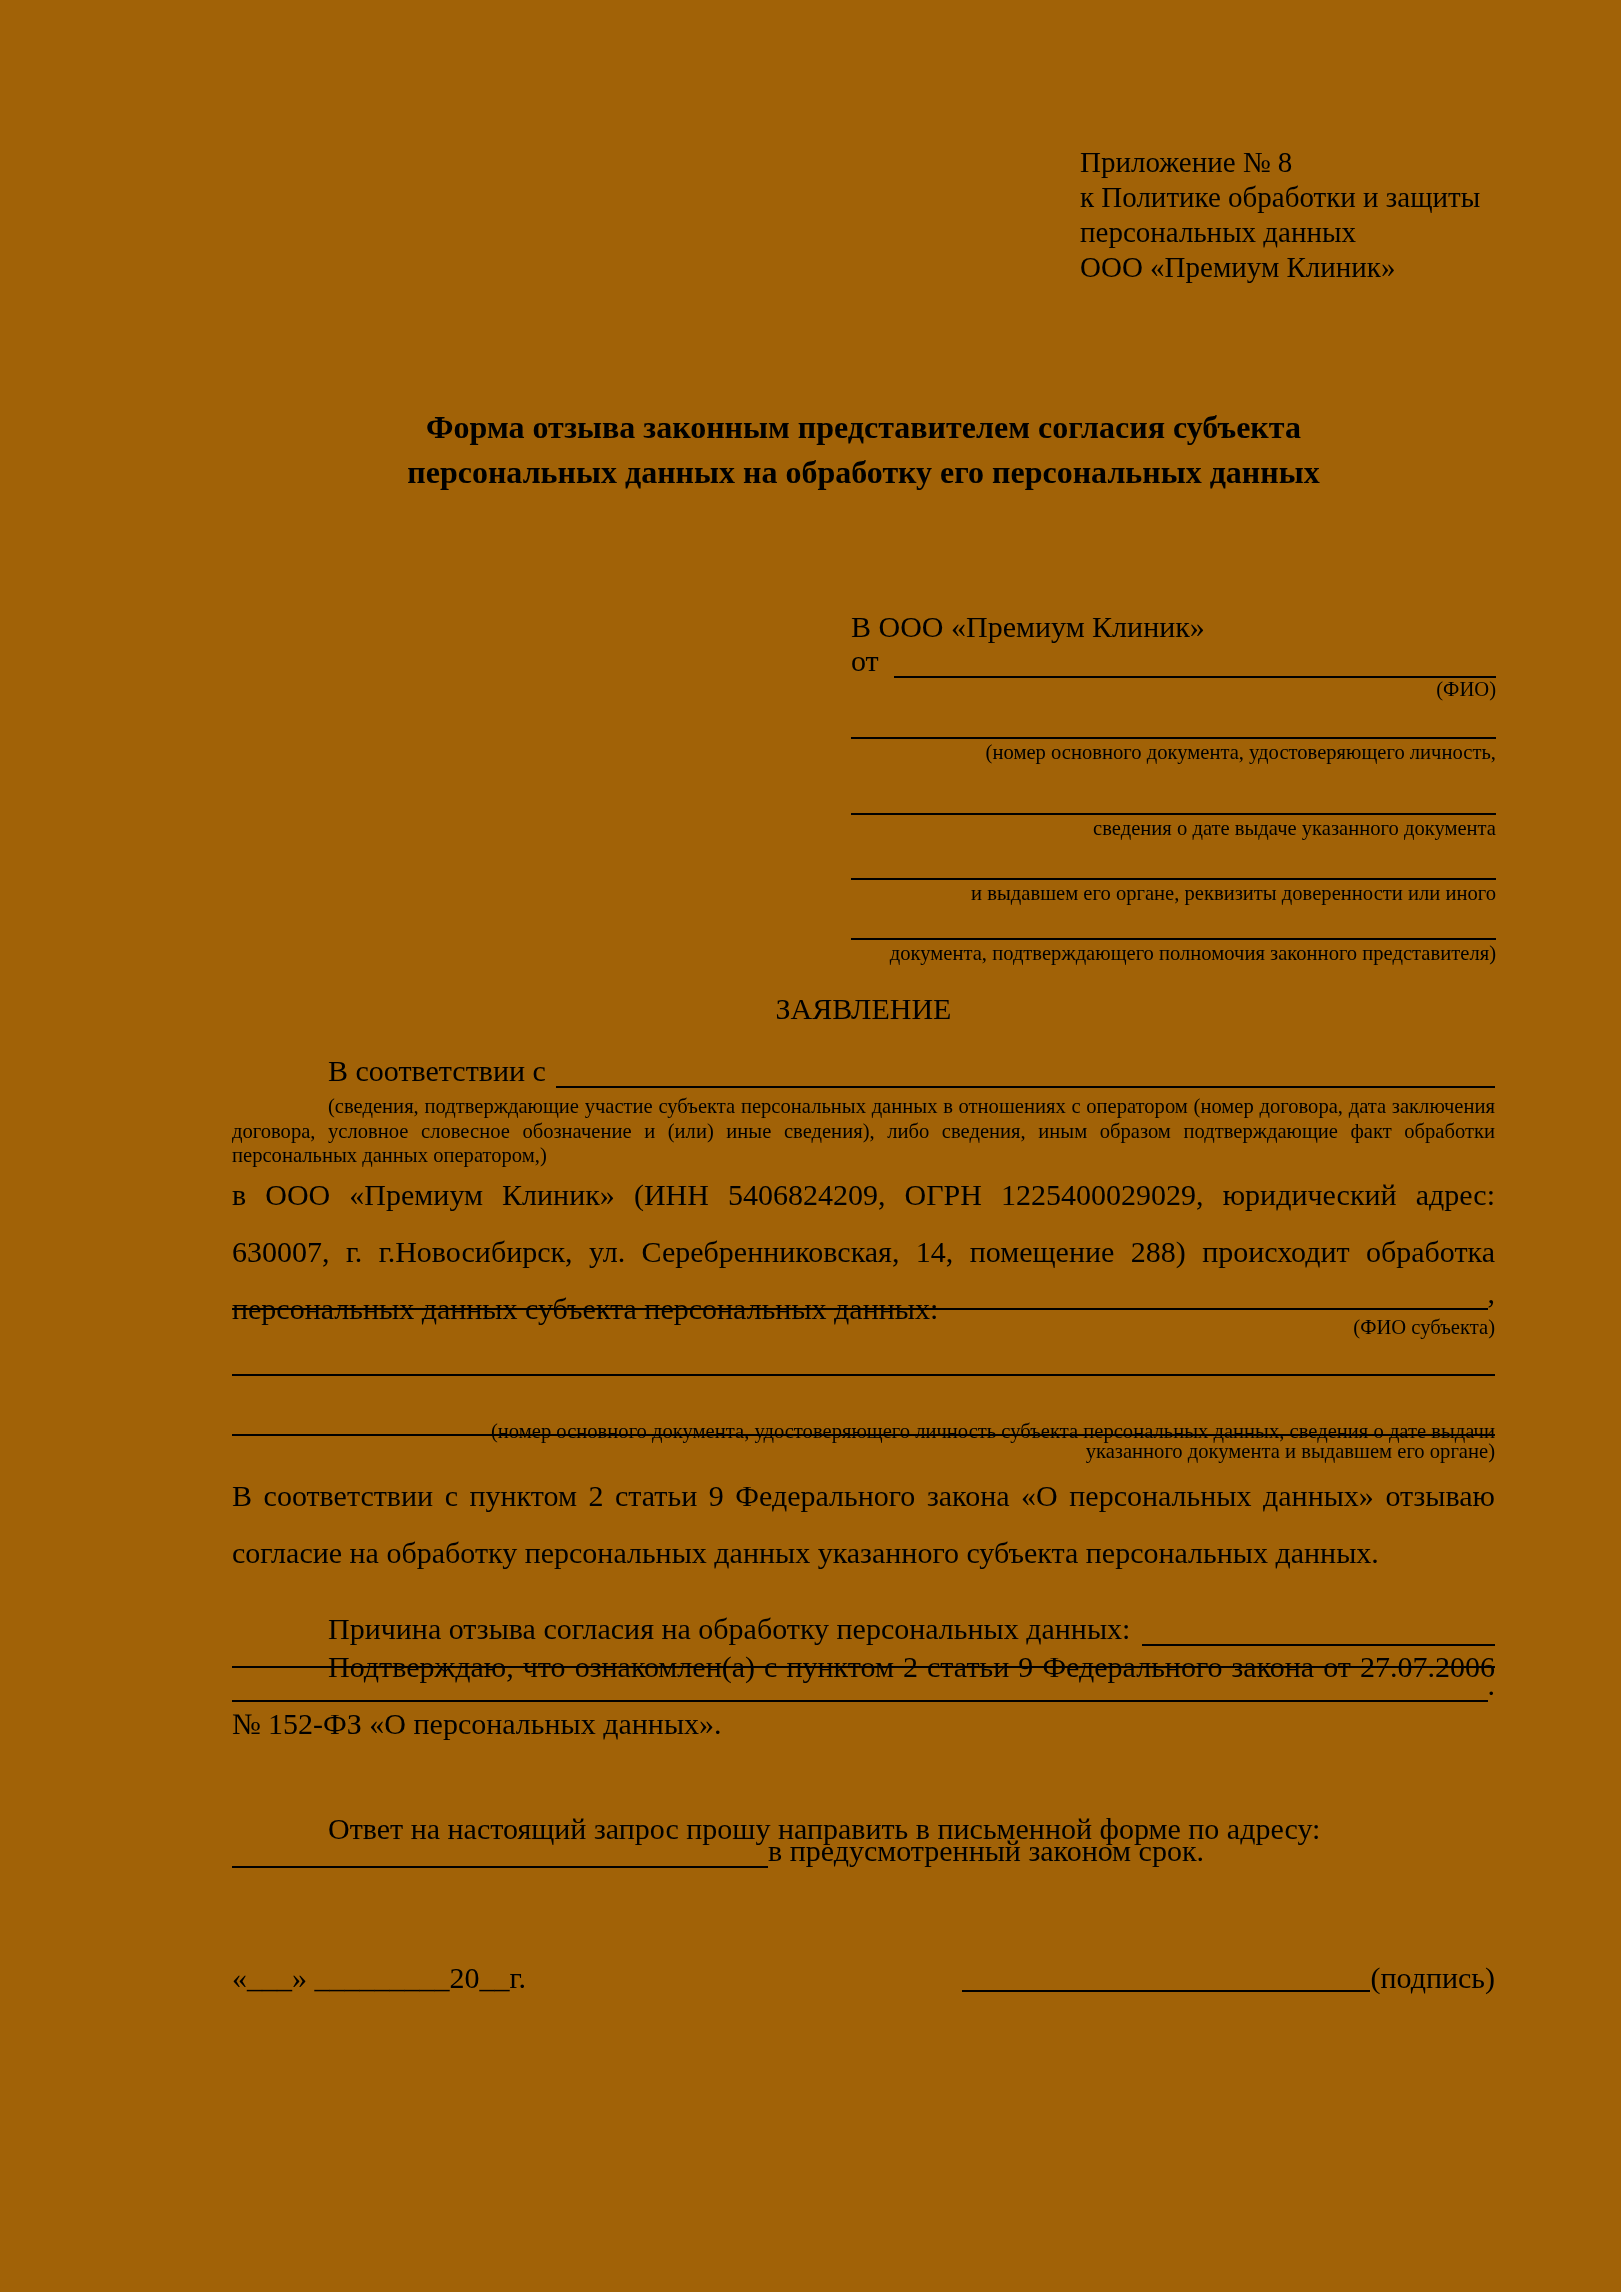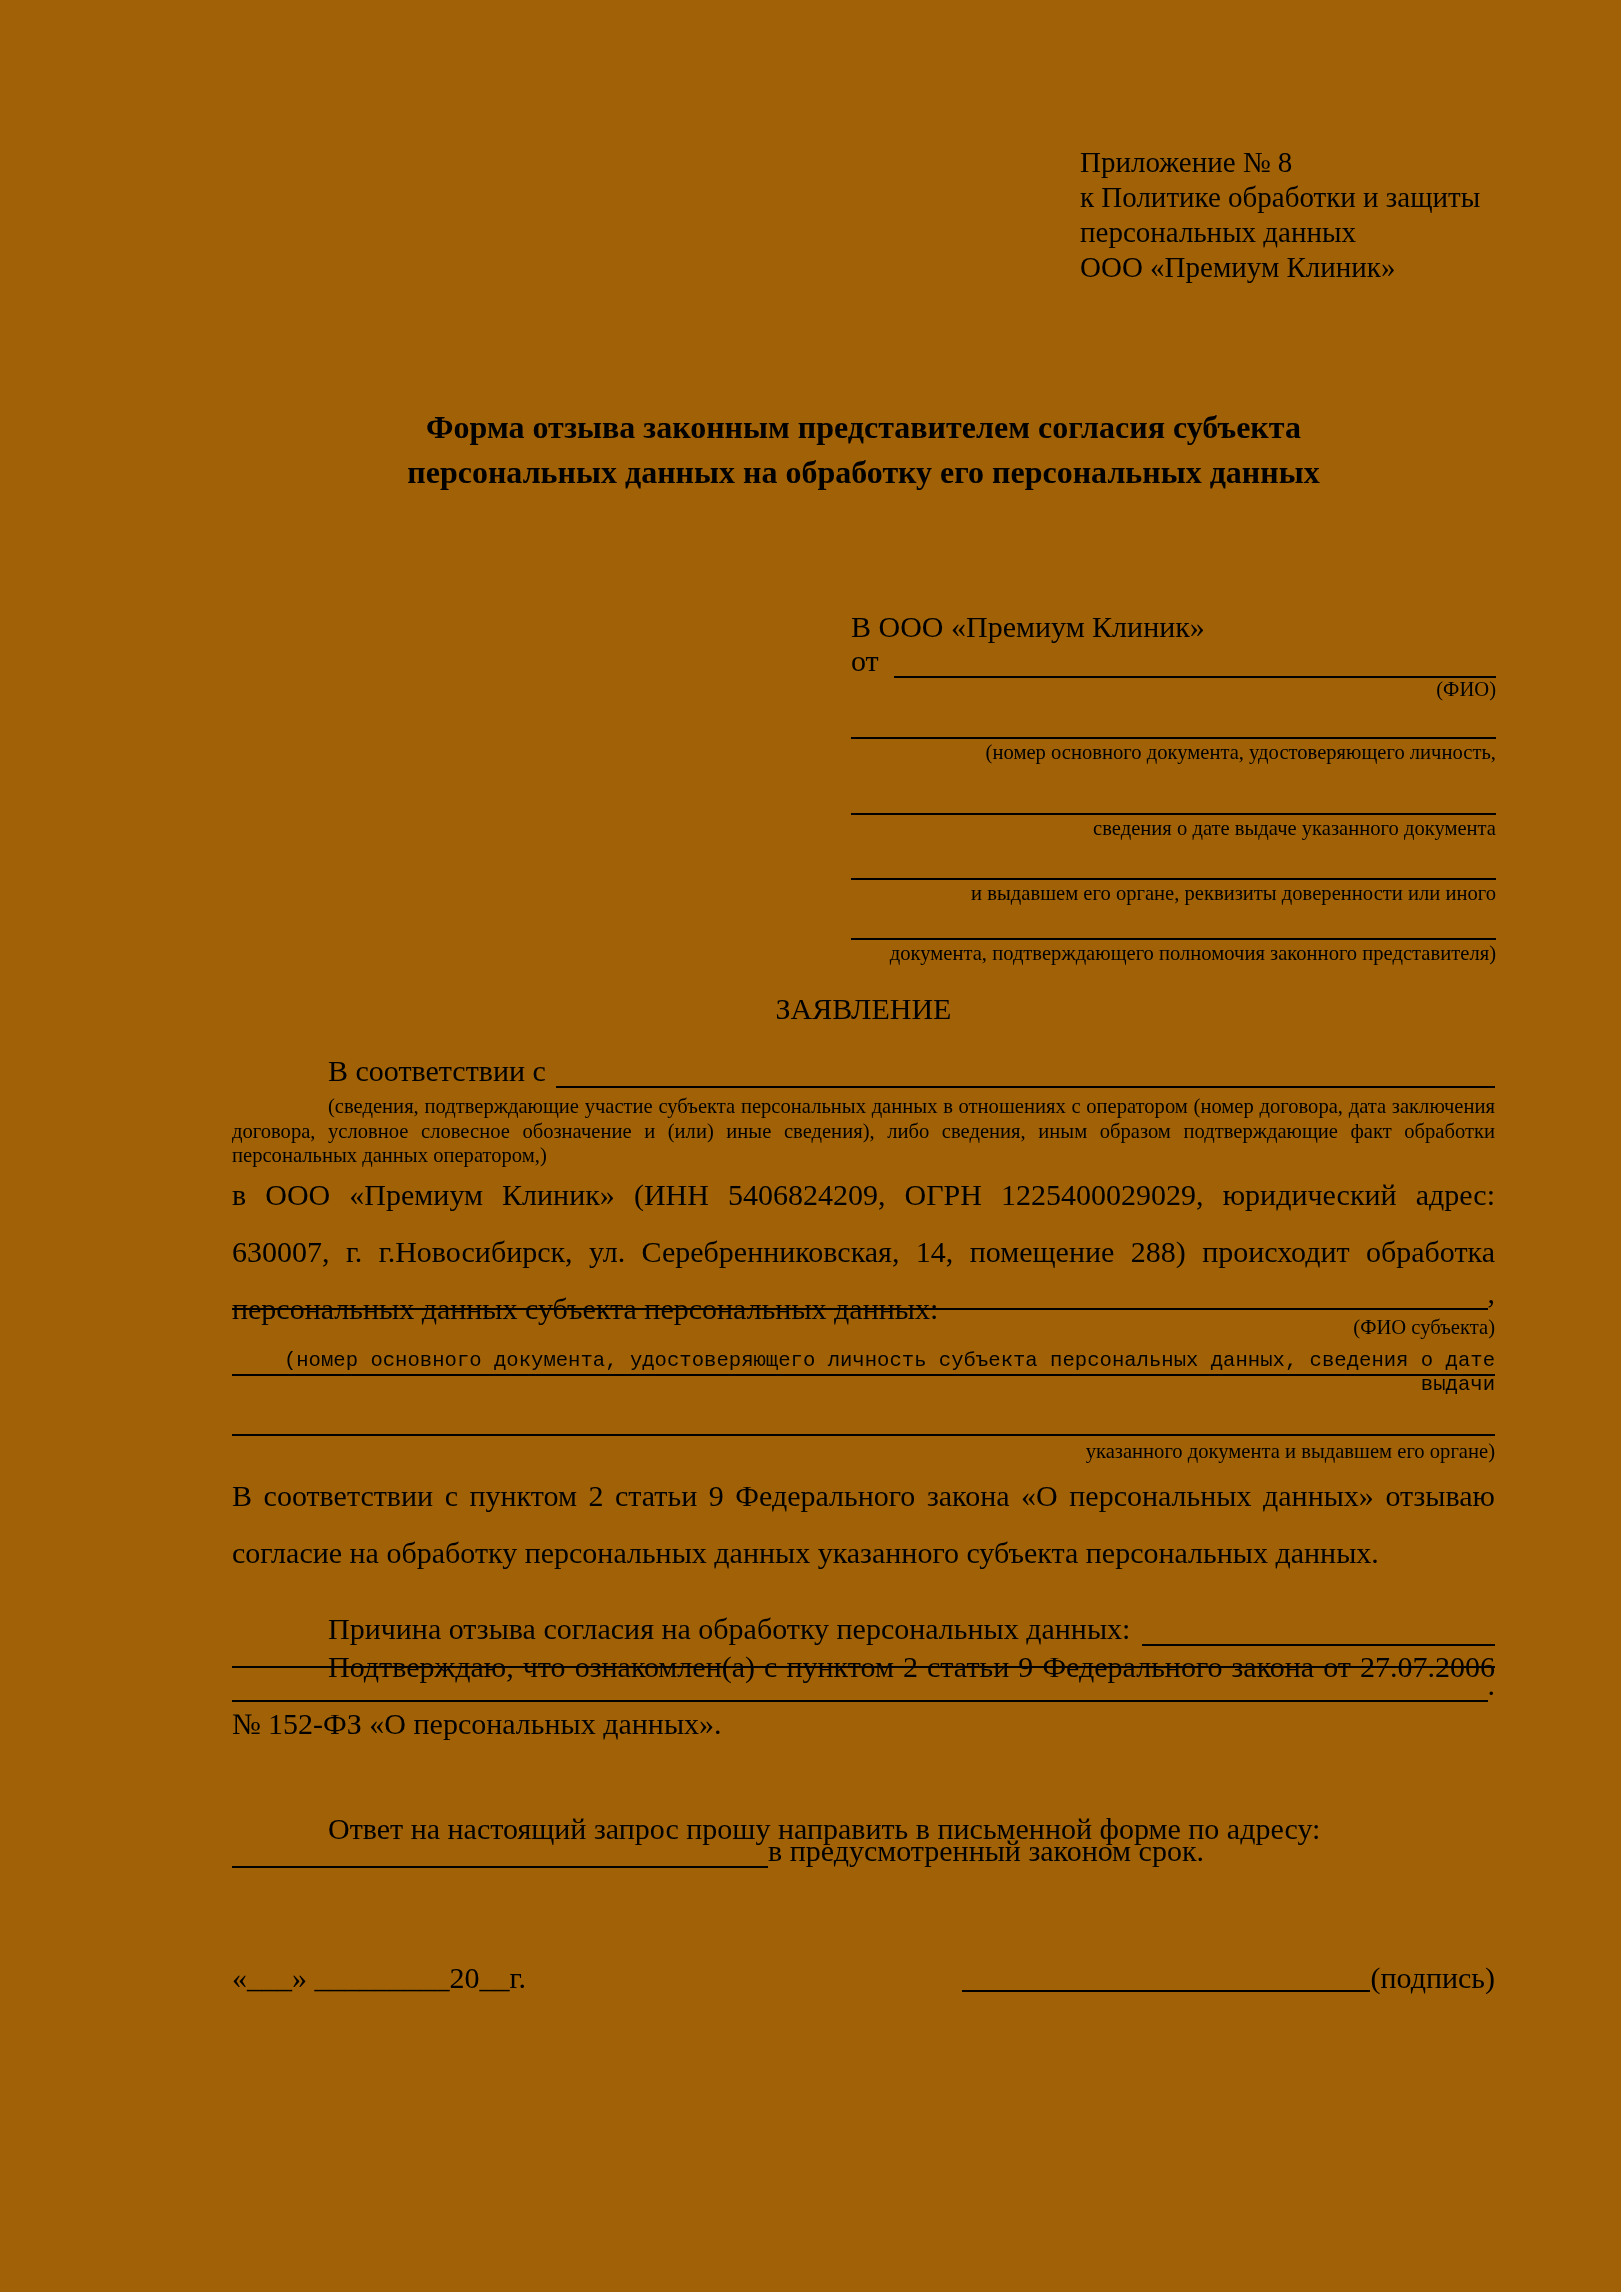--- a/index.html
+++ b/index.html
@@ -44,21 +44,21 @@
   .note {
     position:absolute; left:232px; top:1094px; width:1263px;
     font-size:20.6px; line-height:24.5px; text-align:justify; text-indent:96px;
   }
   .para { position:absolute; left:232px; width:1263px; font-size:30px; line-height:57px; text-align:justify; }
   .op { top:1166px; }
   .subj-fio { position:absolute; left:232px; top:1279px; width:1263px; height:31px; font-size:30px; }
   .capw { position:absolute; left:232px; width:1263px; }
   .c-fio { top:1316px; }
   .blank2 { position:absolute; left:232px; top:1345px; width:1263px; height:29px; }
-  .c-doc1 { top:1349px;font-family:Liberation Mono, monospace; }
+  .c-doc1 { top:1420px; }
   .blank3 { position:absolute; left:232px; top:1405px; width:1263px; height:29px; }
   .c-doc2 { top:1440px; }
   .withdraw { top:1467px; }
   .reason { position:absolute; left:232px; top:1607px; width:1263px; height:39px; font-size:30px; }
   .reason .lbl { margin-left:96px; padding-right:11.8px; }
   .blankline1 { position:absolute; left:232px; top:1637px; width:1263px; height:29px; }
   .blankline2 { position:absolute; left:232px; top:1673px; width:1263px; height:29px; font-size:30px; }
   .confirm { top:1638px; text-indent:96px; }
   .reply { top:1800px; text-indent:96px; }
   .replyline { position:absolute; left:232px; top:1835px; width:1263px; height:33px; font-size:30px; }

